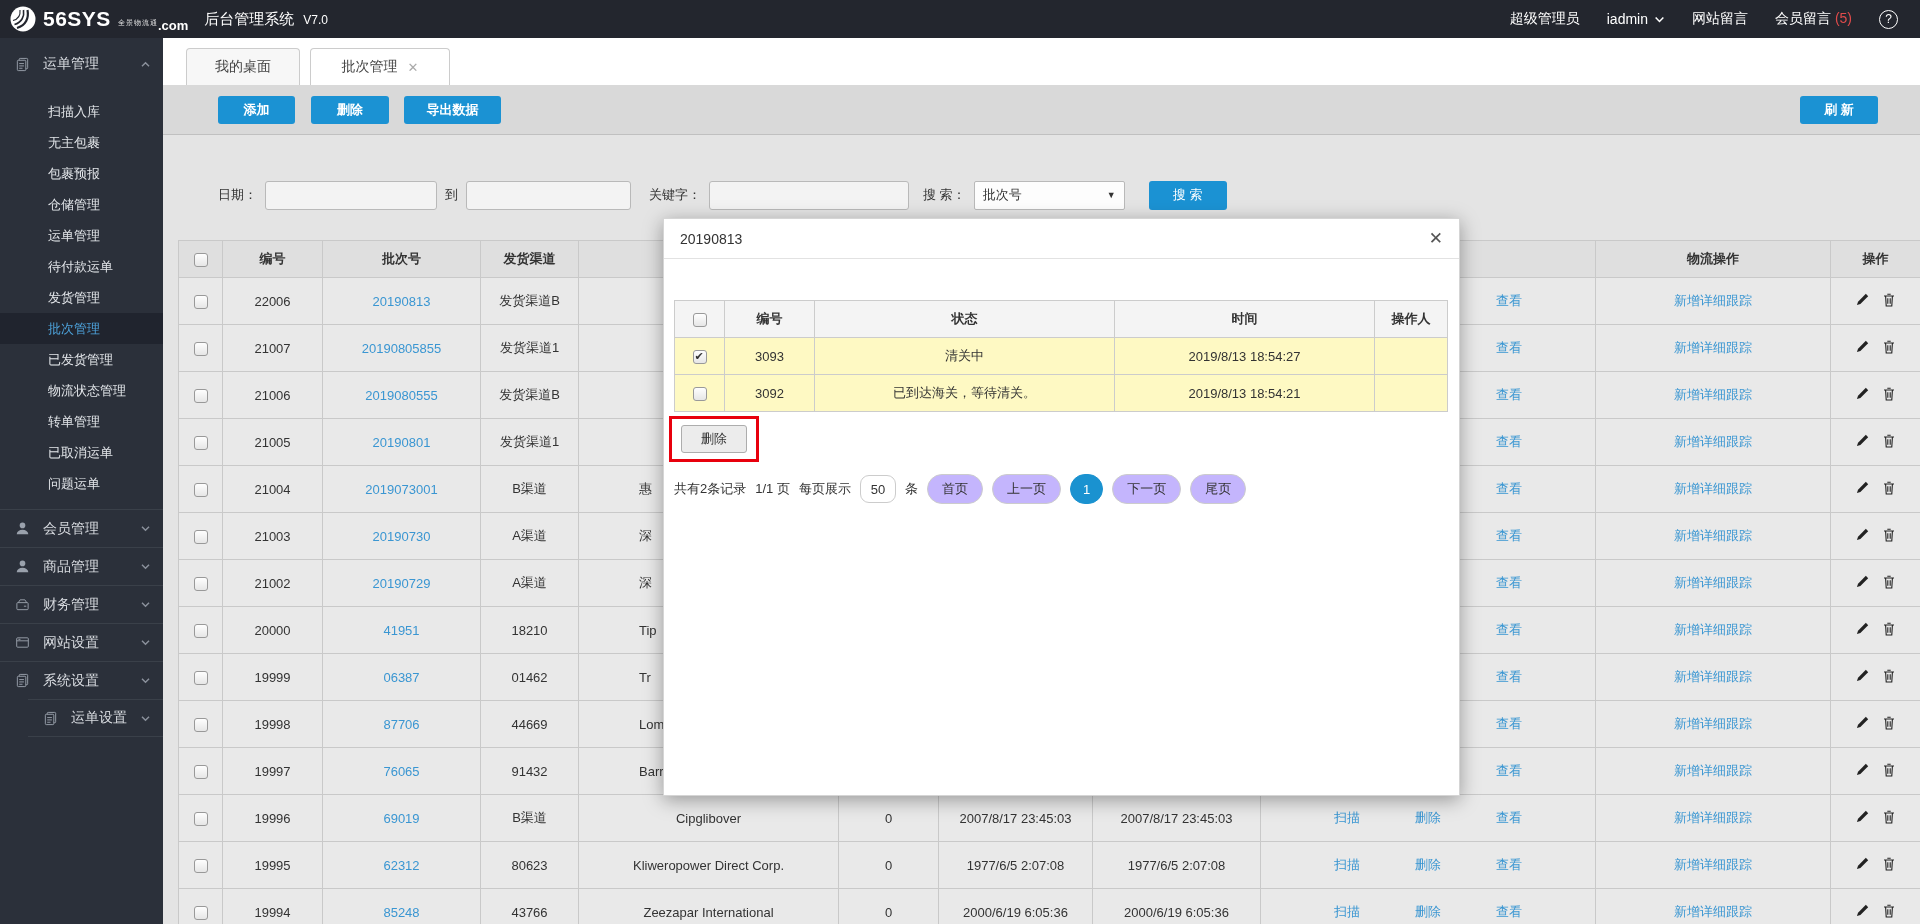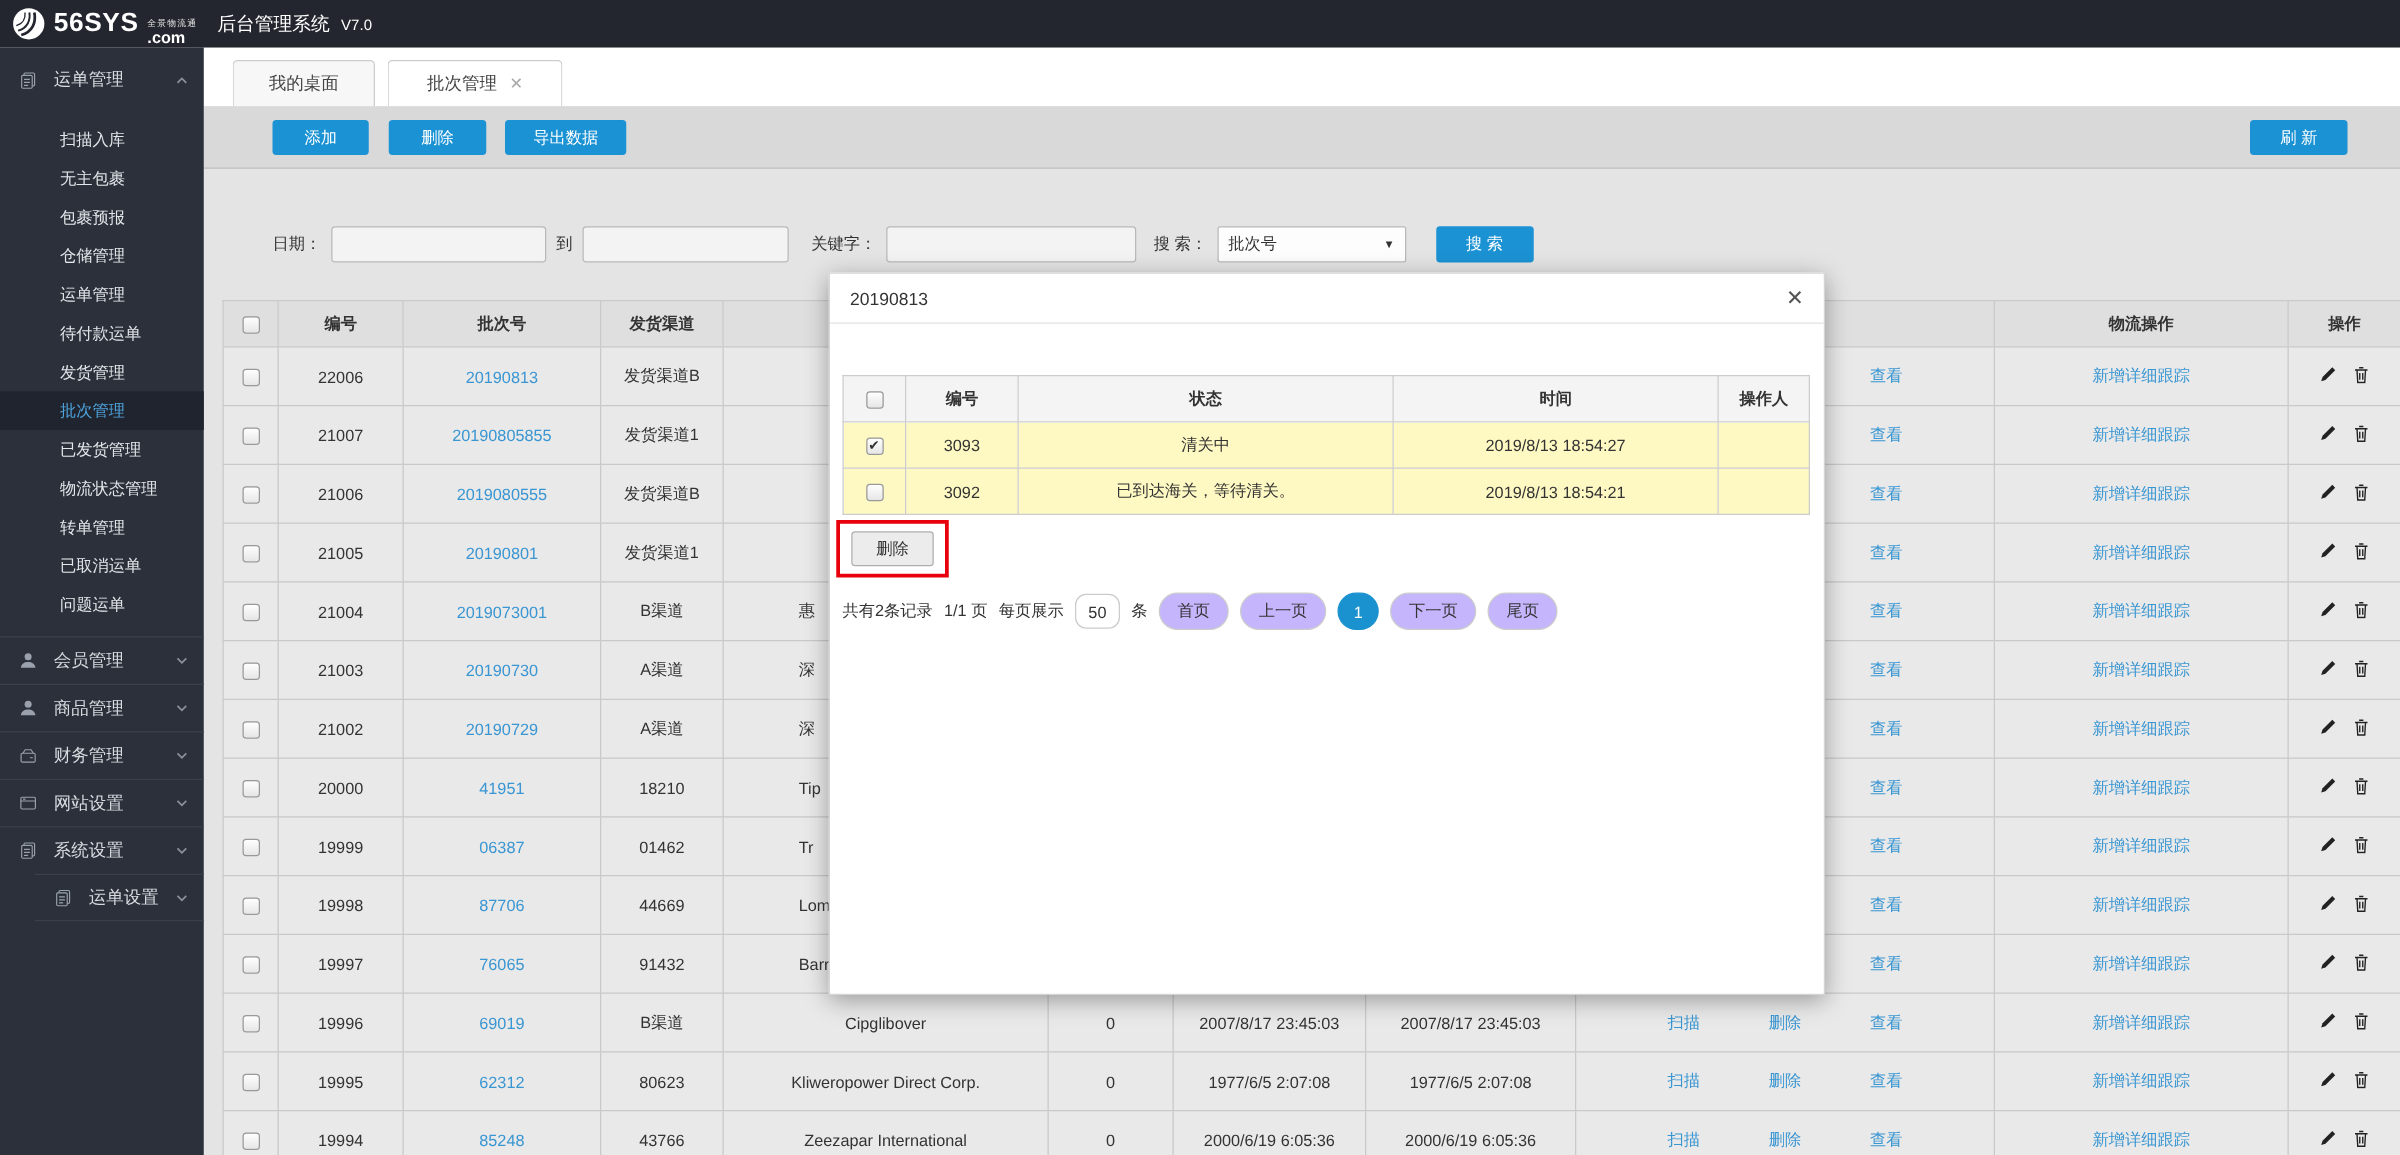--- a/index.html
+++ b/index.html
@@ -4,21 +4,21 @@
 <style>
   * { box-sizing:border-box; margin:0; padding:0; }
   html,body { width:1920px; height:924px; overflow:hidden; }
   body { font-family:"Liberation Sans","DejaVu Sans",sans-serif; background:#e4e4e4; position:relative; color:#333; }
 
   
   .topbar { position:absolute; top:0; left:0; width:1920px; height:38px; background:#23262e; color:#fff;
             display:flex; align-items:center; padding:0 22px 0 10px; z-index:30; }
   .logo { display:flex; align-items:center; gap:7px; }
   .logo-main { font-size:21px; font-weight:bold; letter-spacing:.5px; }
-  .logo-col { display:flex; flex-direction:column; line-height:1.05; margin-top:14px; }
+  .logo-col { display:flex; flex-direction:row; line-height:1.05; margin-top:14px; }
   .logo-tag { font-size:7px; color:#e3e3e3; letter-spacing:1px; }
   .logo-com { font-size:13px; font-weight:bold; }
   .app-title { margin-left:16px; font-size:15px; display:flex; align-items:baseline; gap:9px; }
   .ver { font-size:12px; }
   .top-right { margin-left:auto; display:flex; align-items:center; gap:27px; font-size:14px; }
   .user { display:flex; align-items:center; gap:6px; cursor:pointer; }
   .red { color:#e04b4b; }
   .help-circle { width:19px; height:19px; border:1.5px solid #fff; border-radius:50%;
                  display:flex; align-items:center; justify-content:center; font-size:12px; cursor:pointer; }
 
@@ -39,21 +39,21 @@
   .tabbar { position:absolute; top:0; left:0; width:100%; height:47px; background:#fff; }
   .tab { position:absolute; bottom:0; height:37px; border:1px solid #ccc; border-bottom:none;
          border-radius:4px 4px 0 0; display:flex; align-items:center; justify-content:center;
          font-size:14px; color:#444; gap:10px; cursor:pointer; }
   .tab1 { left:23px; width:114px; background:#f7f7f7; }
   .tab2 { left:147px; width:140px; background:#fff; }
   .tab-close { color:#aaa; font-size:13px; cursor:pointer; }
 
   .toolbar { position:absolute; top:47px; left:0; width:100%; height:50px; background:#d9d9d9; border-bottom:1px solid #c0c0c0; }
   .btn { position:absolute; top:11px; height:28px; background:#1b92d3; color:#fff; border:none;
-         border-radius:3px; font-size:13px; font-family:inherit; cursor:pointer; }
+         border-radius:3px; font-size:13px; font-family:inherit; cursor:pointer;font-weight:bold; }
   .btn-add { left:55px; width:77px; }
   .btn-del { left:148px; width:78px; }
   .btn-export { left:241px; width:97px; }
   .btn-refresh { left:1637px; width:78px; }
 
   .filterbar { position:absolute; top:142px; left:55px; height:30px; display:flex; align-items:center; font-size:13px; color:#333; }
   .finput { height:29px; background:#f3f3f3; border:1px solid #b9b9b9; border-radius:3px; font:inherit; padding:0 8px; }
   .ml8 { margin-left:8px; } .ml14 { margin-left:14px; } .ml18 { margin-left:18px; }
   .w172 { width:172px; } .w165 { width:165px; } .w200 { width:200px; }
   .fselect { width:151px; margin-left:8px; height:29px; background:#fdfdfd; border:1px solid #b9b9b9; border-radius:2px;
@@ -112,20 +112,35 @@
     </svg>
     <span class="logo-main">56SYS</span>
     <span class="logo-col">
       <span class="logo-tag">全景物流通</span>
       <span class="logo-com">.com</span>
     </span>
   </div>
   <div class="app-title">
     <span>后台管理系统</span>
     <span class="ver">V7.0</span>
+  </div>
+  <div class="top-right">
+    <span>超级管理员</span>
+    <span class="user">
+      <span>iadmin</span>
+      <svg width="11" height="11" viewBox="0 0 10 10">
+          <path d="M1.5 3.2L5 6.8l3.5-3.6" fill="none" stroke="#fff" stroke-width="1.4"></path>
+        </svg>
+    </span>
+    <span>网站留言</span>
+    <span>
+      <span>会员留言</span>
+      <span class="red">(5)</span>
+    </span>
+    <span class="help-circle">?</span>
   </div>
 </header>
 
 <aside class="sidebar" id="sidebar">
     <div class="side-section first">
       <span class="s-icon">
         <svg width="15" height="15" viewBox="0 0 16 16">
           <rect x="4.5" y="1.5" width="9" height="11" rx="1" fill="none" stroke="currentColor"></rect>
           <rect x="2.5" y="3.5" width="9" height="11" rx="1" fill="#2b303a" stroke="currentColor"></rect>
           <path d="M4.5 7h5M4.5 9.5h5M4.5 12h3.5" stroke="currentColor" fill="none"></path>

